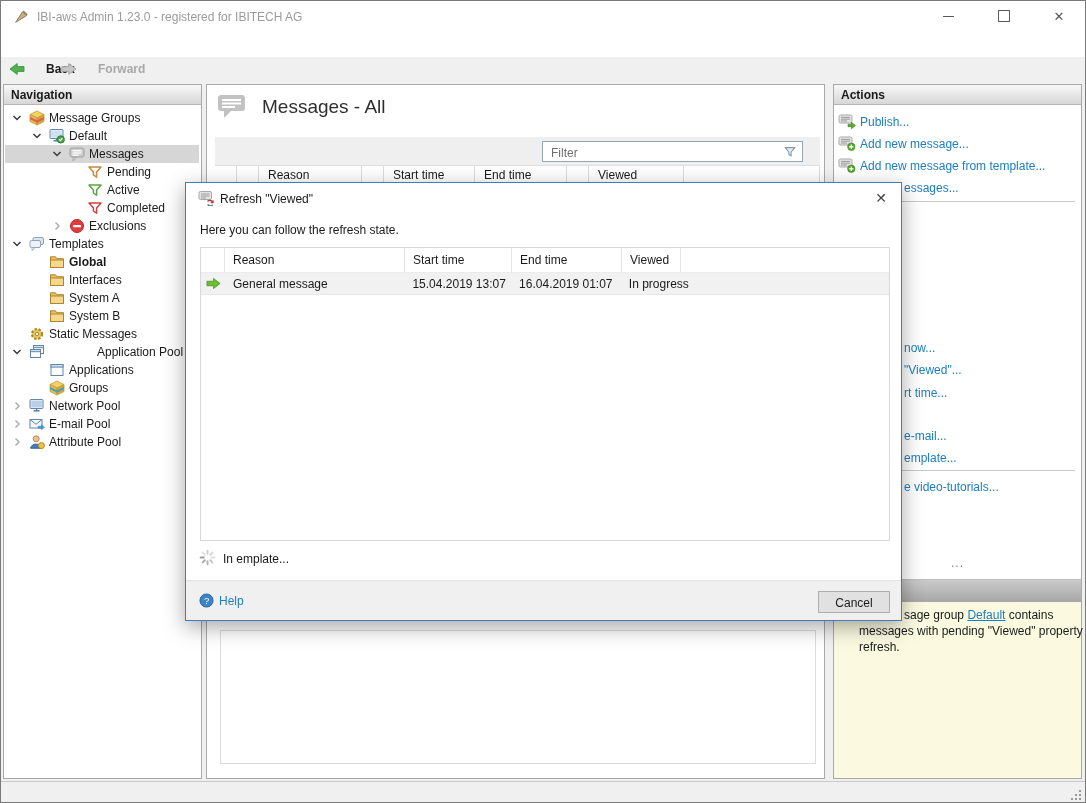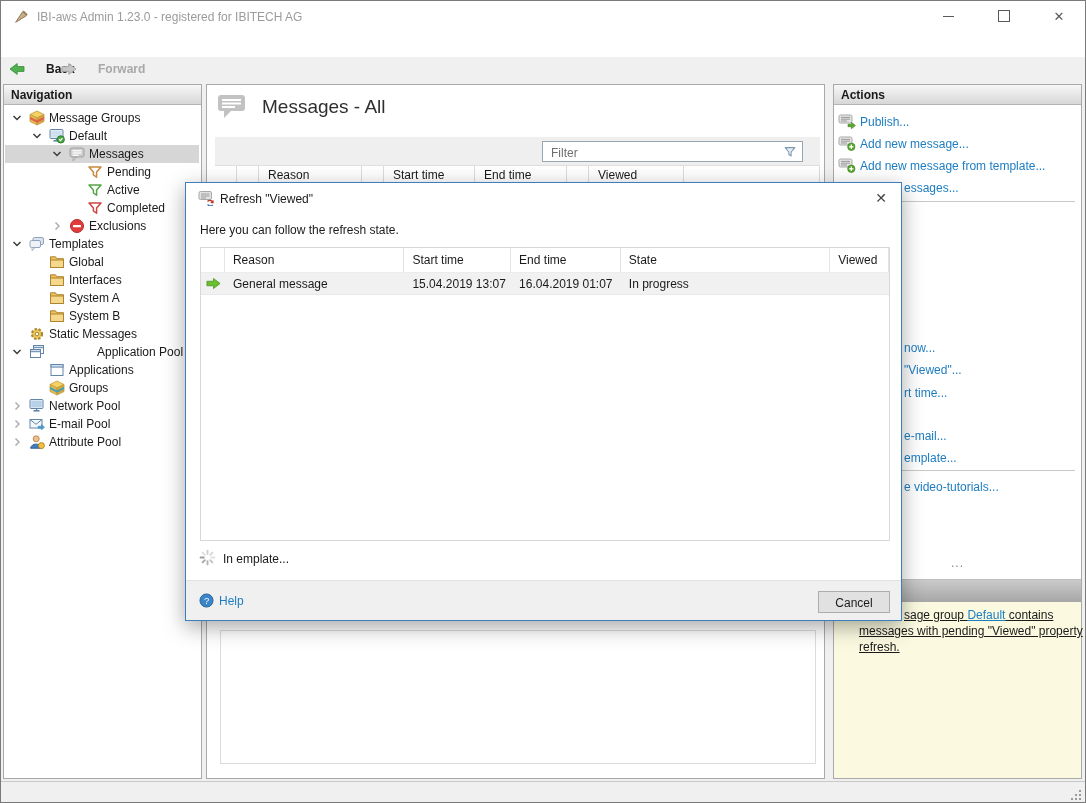--- a/index.html
+++ b/index.html
@@ -37,21 +37,21 @@
   .thead .cell{box-sizing:border-box;border-right:1px solid #dcdcdc;padding:2px 0 0 9px;height:18px;white-space:nowrap;overflow:hidden;}
   
   .act-link{color:#1d7dc2;white-space:nowrap;}
   .act-row{position:absolute;height:20px;}
   .act-row .aicon{position:absolute;left:4px;top:1px;width:18px;height:16px;}
   .act-row .albl{position:absolute;left:26px;top:3px;}
   .frag{position:absolute;left:70px;color:#1d7dc2;white-space:nowrap;}
   .sepline{position:absolute;left:9px;width:232px;height:1px;background:#c9c9c9;}
   .graybar{position:absolute;left:0;right:0;height:23px;background:linear-gradient(#cacaca,#a5a5a5);border-top:1px solid #bdbdbd;}
   .yellownote{position:absolute;left:0;right:0;bottom:0;background:#fbfae1;}
-  .notetxt{position:absolute;white-space:nowrap;text-decoration:underline;}
+  .notetxt{position:absolute;white-space:nowrap;}
   .notelink{color:#1d7dc2;text-decoration:underline;}
   
   .dialog{left:184px;top:181px;width:717px;height:439px;background:#fff;border:1px solid #3d7ebd;box-sizing:border-box;box-shadow:0 6px 20px rgba(0,0,0,0.35);z-index:50;}
   .dlg-close{position:absolute;right:8px;top:5px;width:24px;height:20px;text-align:center;color:#444;font-size:14px;line-height:20px;}
   .dlg-table{position:absolute;left:14px;top:64px;width:690px;height:294px;border:1px solid #d8d8d8;box-sizing:border-box;background:#fff;}
   .dlg-thead{display:flex;height:24px;border-bottom:1px solid #ececec;}
   .dlg-thead .cell{box-sizing:border-box;border-right:1px solid #e4e4e4;padding:5px 0 0 8px;white-space:nowrap;}
   .dlg-row{display:flex;height:21px;background:#f1f1f1;border-bottom:1px solid #e8e8e8;}
   .dlg-row .cell{box-sizing:border-box;padding:4px 0 0 8px;white-space:nowrap;position:relative;}
   .dlg-footer{position:absolute;left:0;right:0;top:397px;bottom:0;background:#f0f0f0;border-top:1px solid #e2e2e2;}
@@ -210,21 +210,21 @@
           </span>
           <span class="ticon icon" style="left: 24px;">
             <svg viewBox="0 0 16 16" width="16" height="16">
               <rect x="4" y="1.5" width="10.5" height="7" rx="1.5" fill="#dbe4ee" stroke="#8fa3ba"></rect>
               <rect x="1" y="4.5" width="10.5" height="7" rx="1.5" fill="#eef2f7" stroke="#8fa3ba"></rect>
               <path d="M3 11.5 v3.2 l3.4 -3.2 z" fill="#eef2f7" stroke="#8fa3ba" stroke-width="0.8"></path>
             </svg>
           </span>
           <span class="tlabel" style="left: 44px;">Templates</span>
         </div>
-        <div class="tree-row" style="top: 168px;">
+        <div class="tree-row" style="top: 168px; font-weight: bold;">
           <span class="ticon icon" style="left: 44px;">
             <svg viewBox="0 0 16 16" width="16" height="16">
               <path d="M1.5 13.5 V2.8 h5 l1.3 1.9 h6.7 v8.8 z" fill="#eec05a" stroke="#ad842f"></path>
               <path d="M1.5 6 h13 v7.5 h-13 z" fill="#f6d88c" stroke="#ad842f"></path>
             </svg>
           </span>
           <span class="tlabel" style="left: 64px;">Global</span>
         </div>
         <div class="tree-row" style="top: 186px;">
           <span class="ticon icon" style="left: 44px;">
@@ -464,21 +464,20 @@
     <span class="abs" style="left:34px;top:9px;">Refresh "Viewed"</span>
     <div class="dlg-close"><span>✕</span></div>
     <span class="abs" style="left:14px;top:40px;">Here you can follow the refresh state.</span>
 
     <div class="dlg-table">
       <div id="dlg-thead" class="dlg-thead">
           <div class="cell" style="width: 24px;"></div>
           <div class="cell" style="width: 180px;">Reason</div>
           <div class="cell" style="width: 107px;">Start time</div>
           <div class="cell" style="width: 110px;">End time</div>
-          <div class="cell" style="width: 210px;">State</div>
           <div class="cell" style="width: 59px;">Viewed</div>
         </div>
       <div id="dlg-tbody">
           <div class="dlg-row">
             <div class="cell" style="width: 24px;">
               <span class="icon" style="position: absolute; left: 5px; top: 3px;">
                 <svg viewBox="0 0 16 16" width="15" height="15">
                   <path d="M1 5.6 h7 V2.6 L15 8 L8 13.4 V10.4 H1 z" fill="#6cbf2e" stroke="#4a8f1f" stroke-width="0.8"></path>
                 </svg>
               </span>

